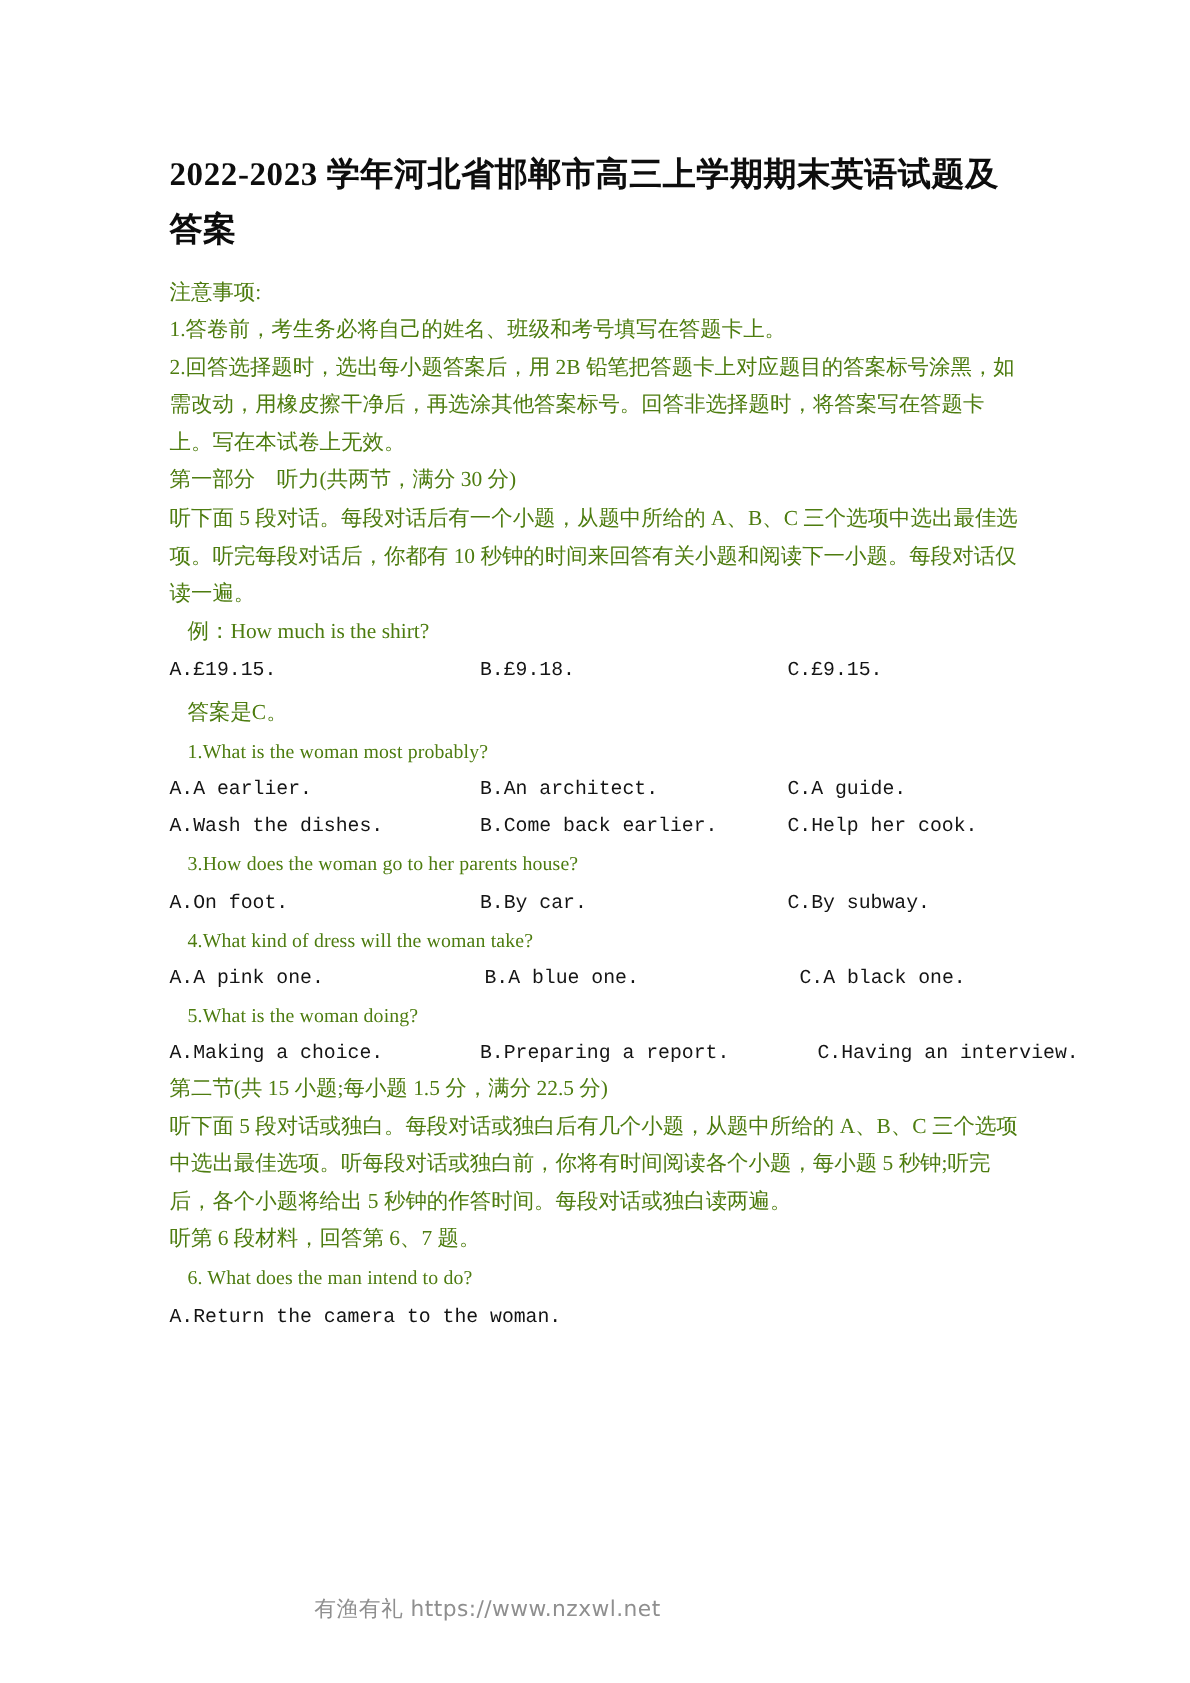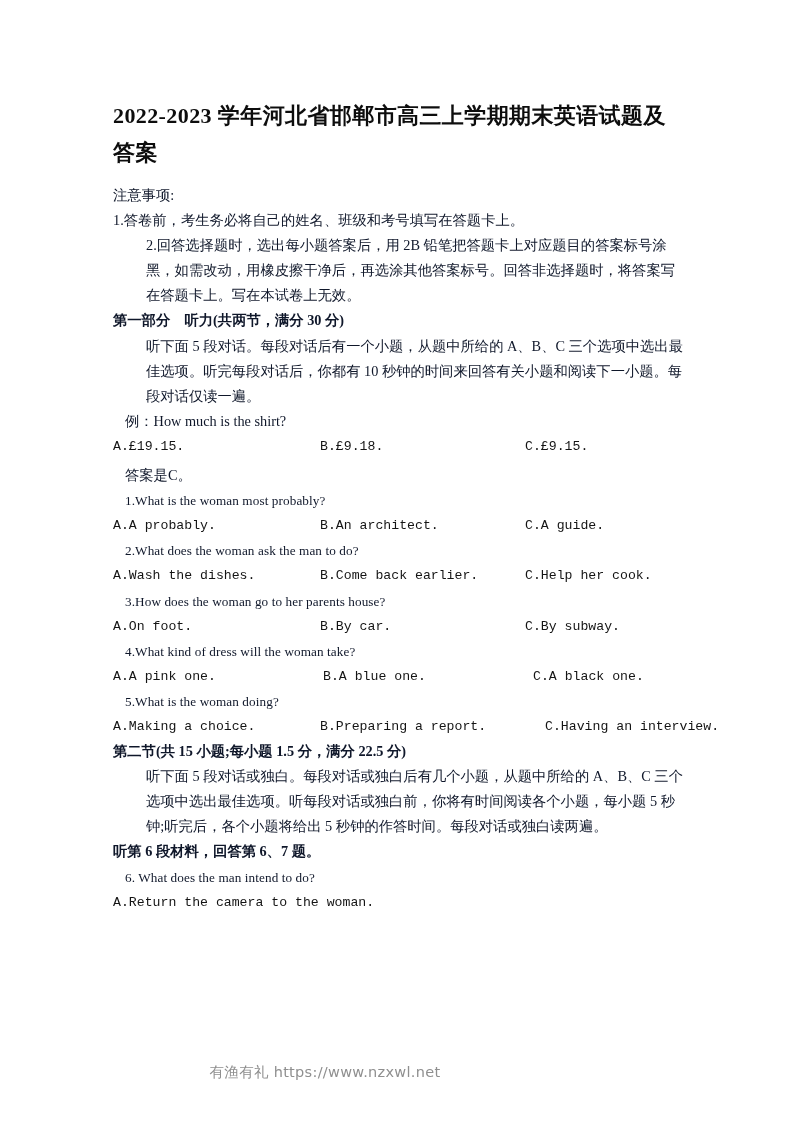--- a/index.html
+++ b/index.html
@@ -37,24 +37,24 @@
   .body-block {
     position: absolute;
     left: 113px;
     top: 183px;
     width: 570px;
   }
   .ln {
     font-size: 14.3px;
     line-height: 25.1px;
     white-space: nowrap;
-    color: #0f172a;
+    color: #4d7c0f;
   }
-  .ln.wrap { white-space: normal; margin-left: 33px; }
-  .ln.bold { font-weight: 700; }
+  .ln.wrap { white-space: normal; }
+  .ln.bold { font-weight: 400; }
   .ln.indent { padding-left: 12px; }
   .ln.gap-top { margin-top: 4px; }
 
   
   .en {
     font-family: Liberation Serif, serif;
     font-size: 13.2px;
     letter-spacing: 0.1px;
   }
   .cjk {
@@ -117,26 +117,25 @@
     <div class="opts gap-top">
       <span class="opt a">A.£19.15.</span>
       <span class="opt b">B.£9.18.</span>
       <span class="opt c">C.£9.15.</span>
     </div>
 
     <div class="ln example-line cjk gap-top">答案是C。</div>
 
     <div class="ln en indent">1.What is the woman most probably?</div>
     <div class="opts" style="padding-left:8px">
-      <span class="opt a">A.A probably.</span>
+      <span class="opt a">A.A earlier.</span>
       <span class="opt b">B.An architect.</span>
       <span class="opt c">C.A guide.</span>
     </div>
 
-    <div class="ln en indent">2.What does the woman ask the man to do?</div>
     <div class="opts" style="padding-left:8px">
       <span class="opt a">A.Wash the dishes.</span>
       <span class="opt b">B.Come back earlier.</span>
       <span class="opt c">C.Help her cook.</span>
     </div>
 
     <div class="ln en indent">3.How does the woman go to her parents house?</div>
     <div class="opts" style="padding-left:8px">
       <span class="opt a">A.On foot.</span>
       <span class="opt b">B.By car.</span>

